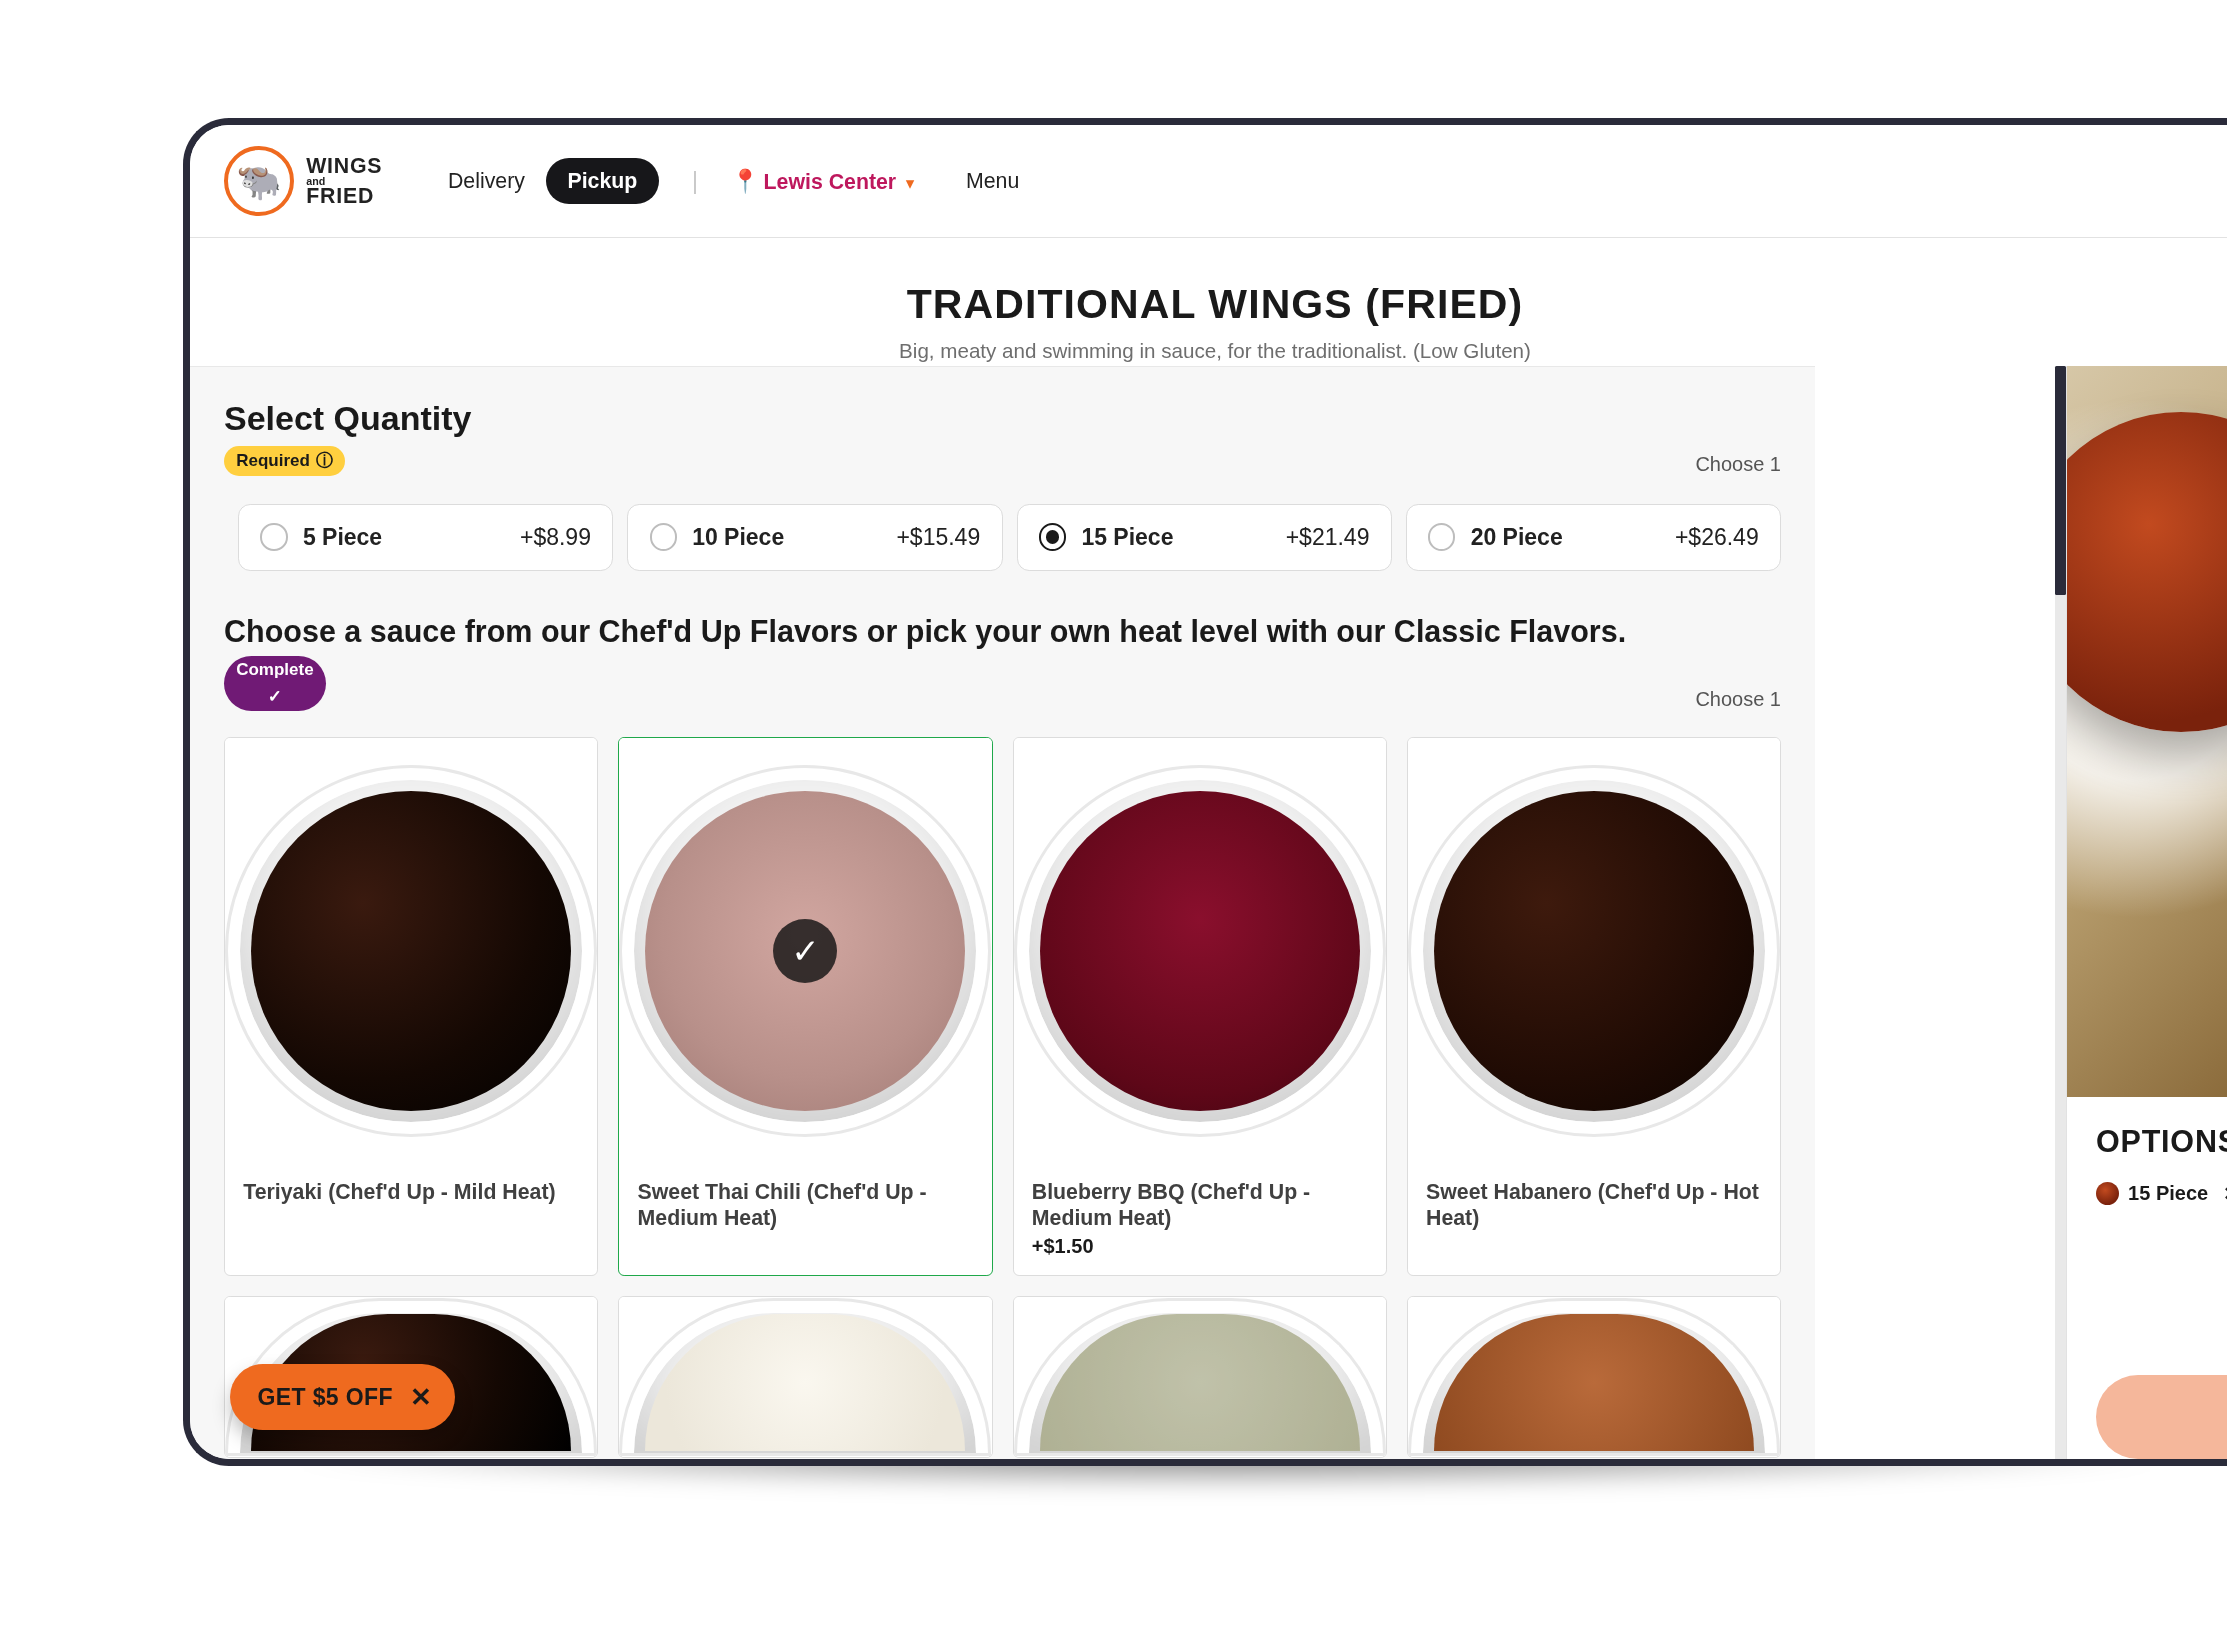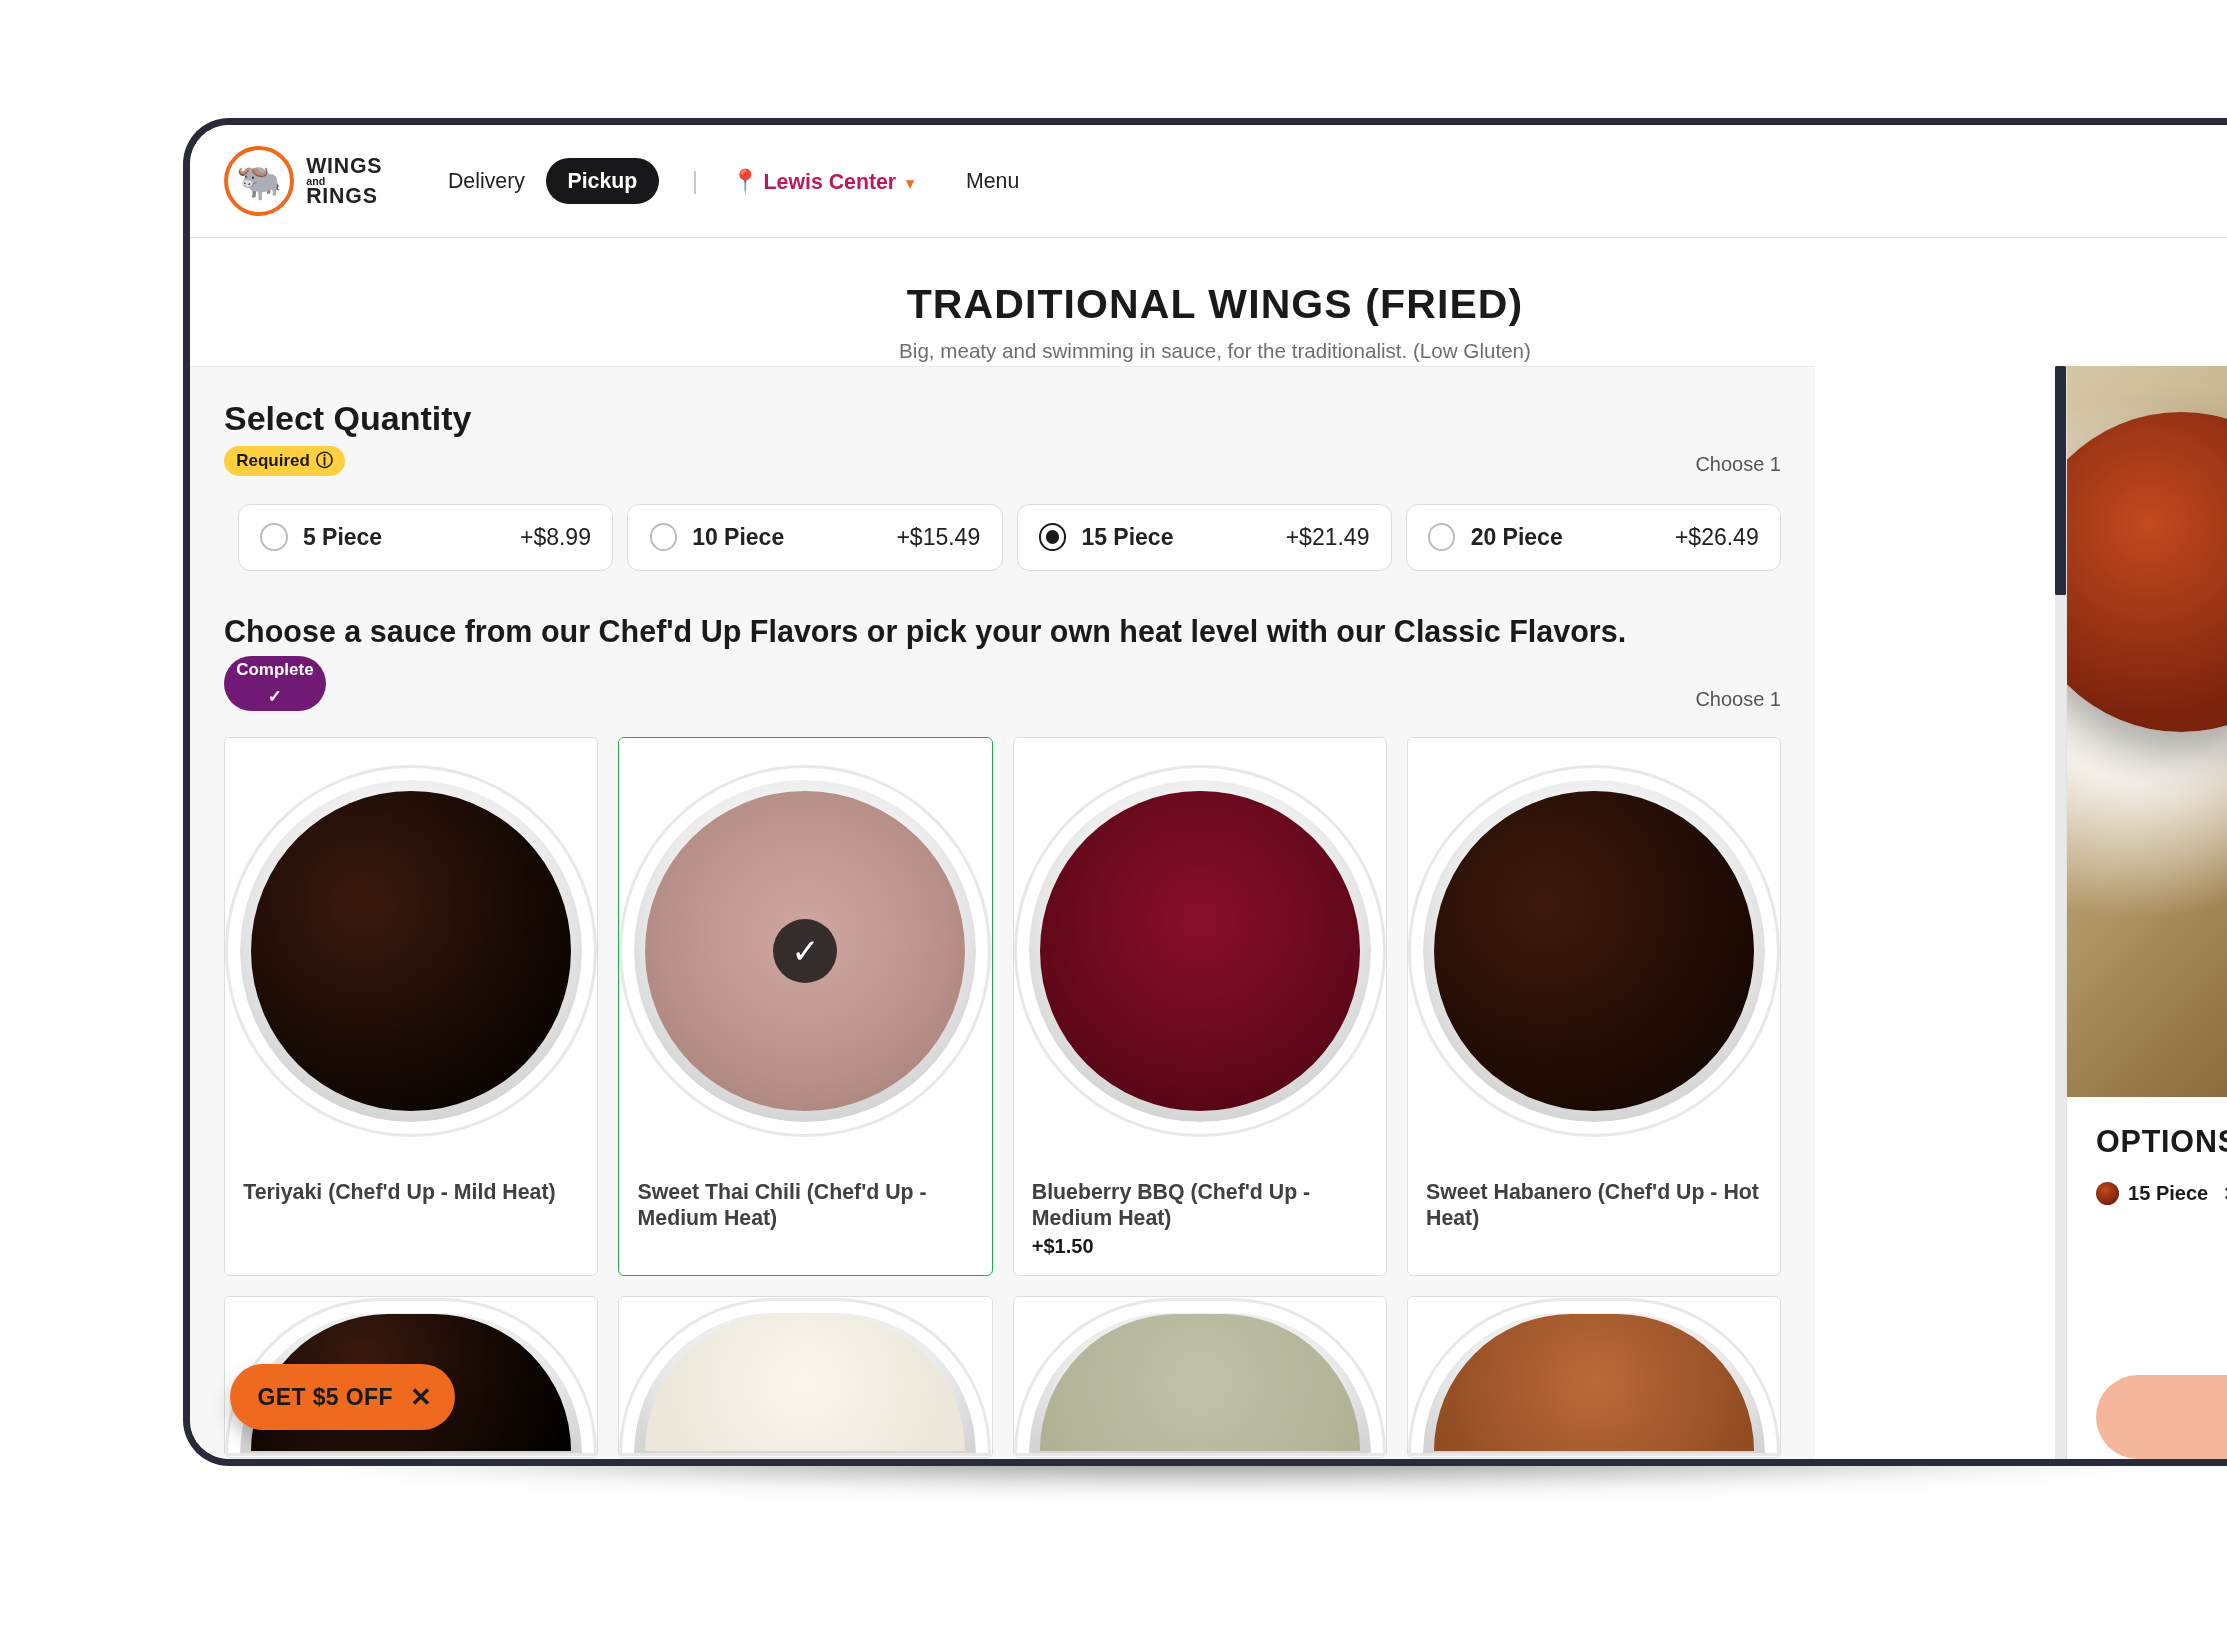--- a/index.html
+++ b/index.html
@@ -188,21 +188,21 @@
   <div class="frame-shadow"></div>
 
   <div class="frame">
 
     <div class="topnav">
       <div class="logo">
         <div class="logo-badge">🐃</div>
         <div class="logo-text">
           <div>WINGS</div>
           <div class="and">and</div>
-          <div>RINGS</div>
+          <div>FRIED</div>
         </div>
       </div>
 
       <div class="mode-toggle">
         <span>Delivery</span>
         <span class="active">Pickup</span>
       </div>
 
       <span class="sep">|</span>
 

